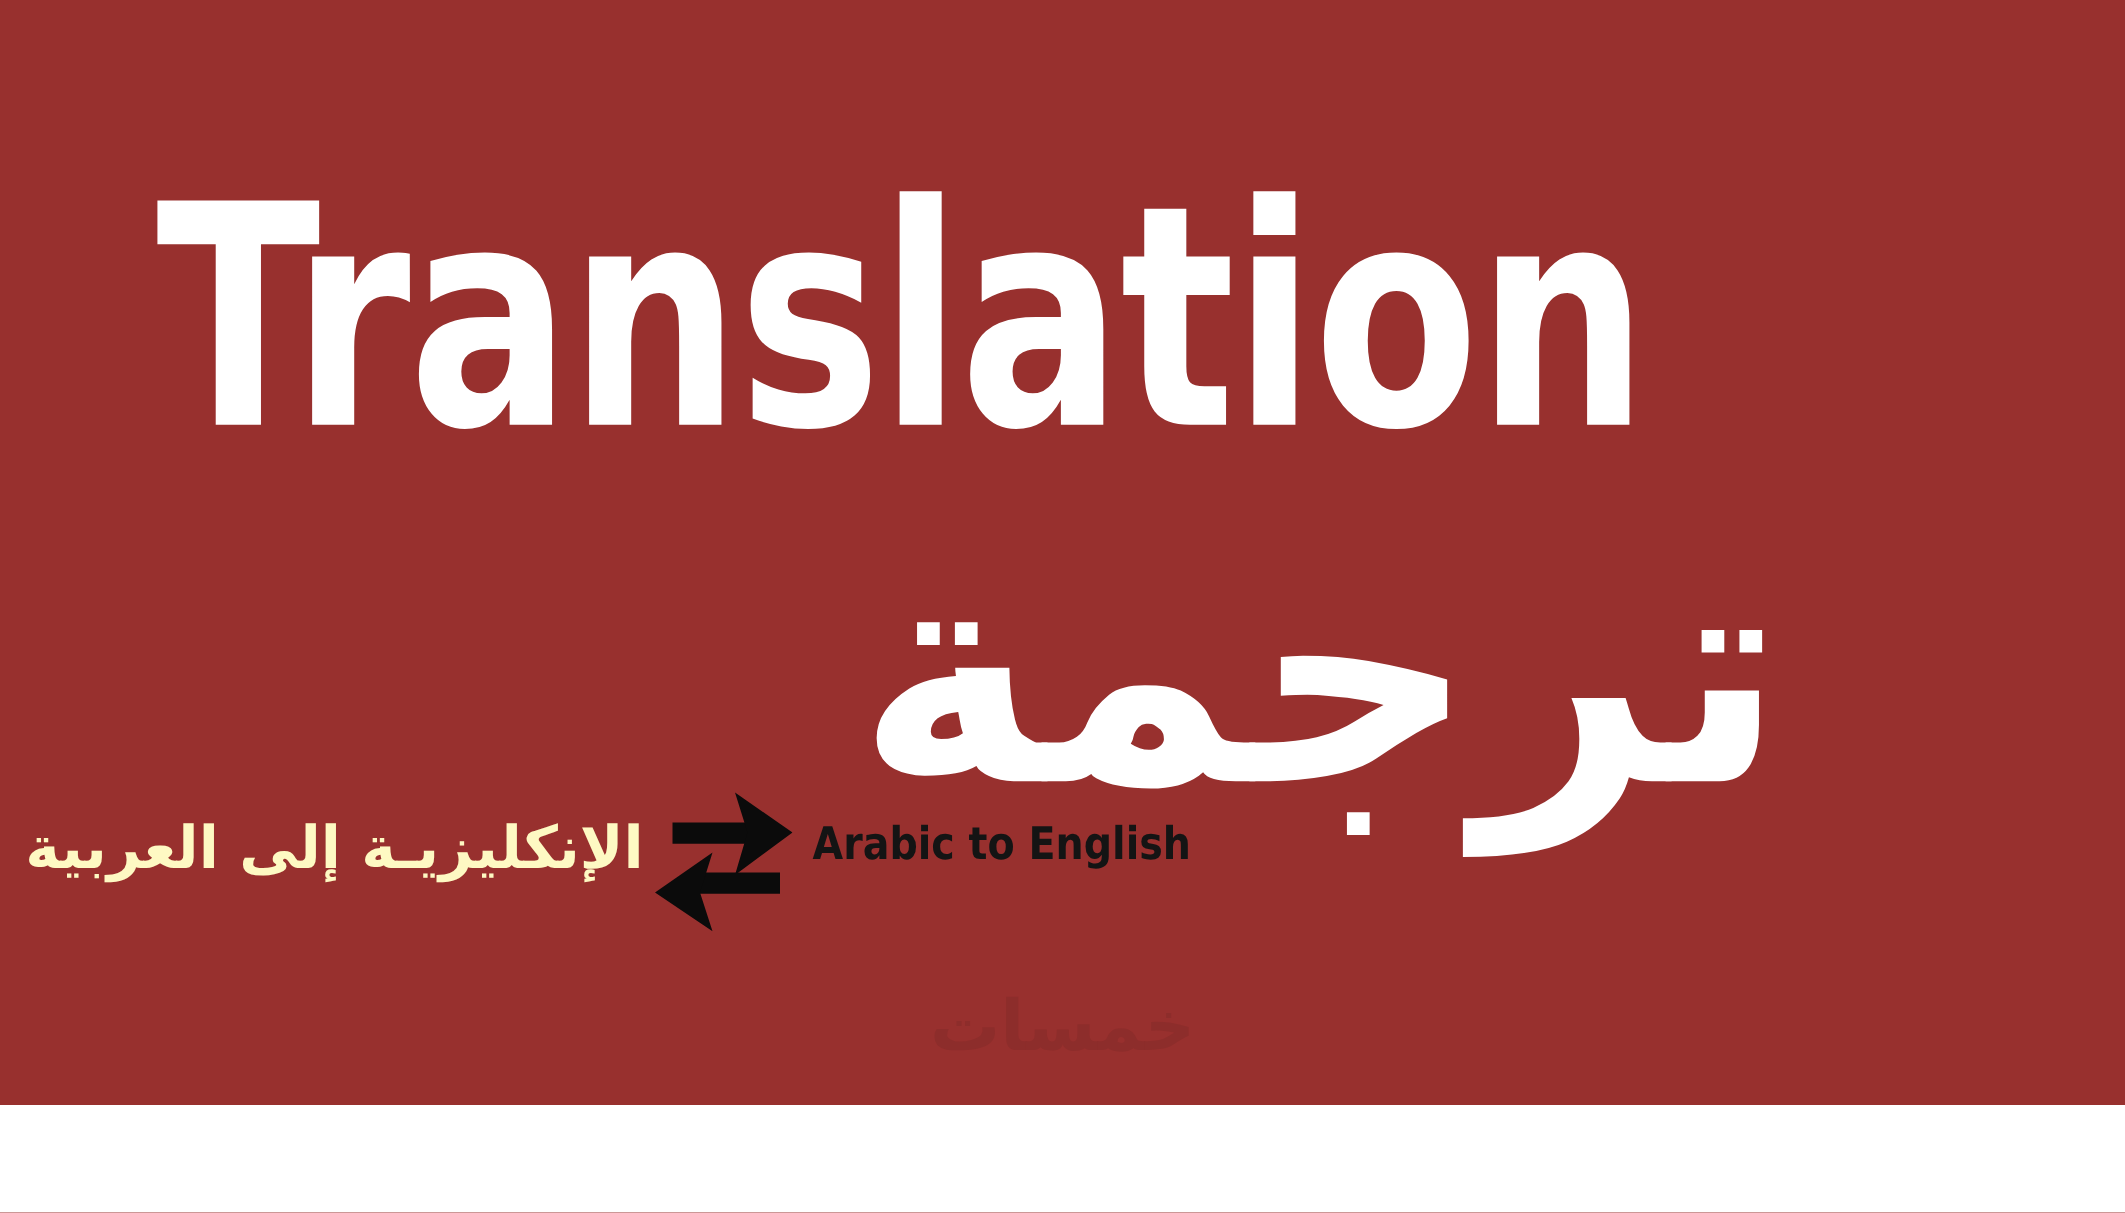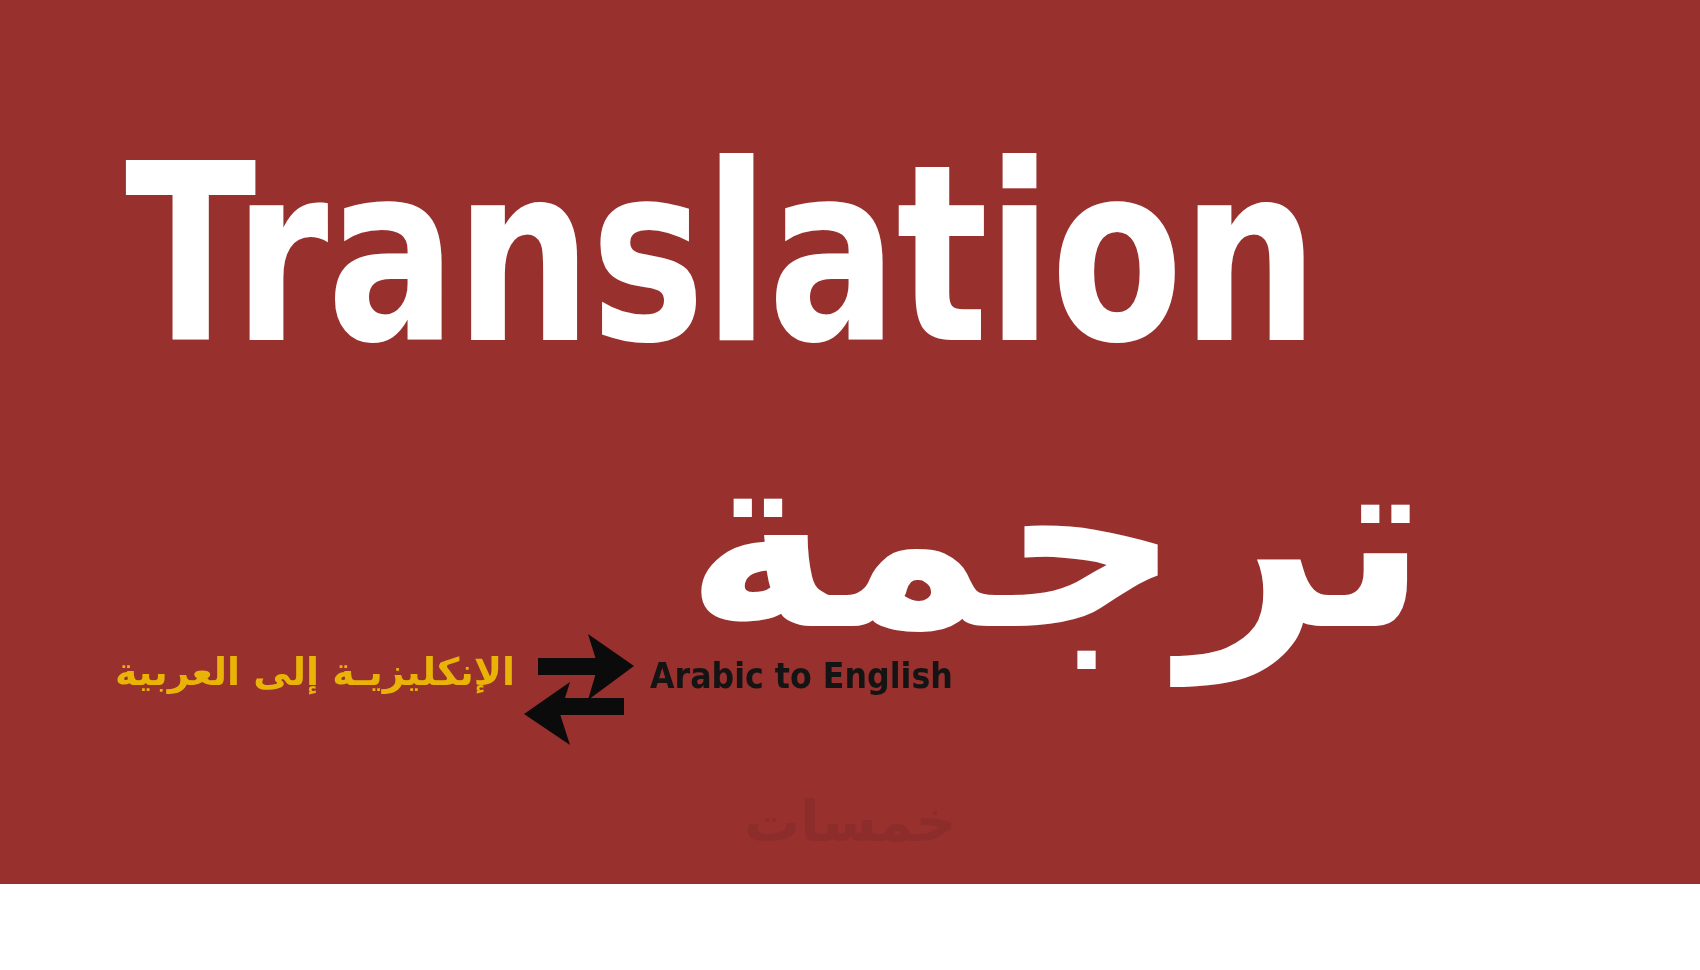--- a/index.html
+++ b/index.html
@@ -61,24 +61,24 @@
     height: 160px;
   }
 
   #lang-ar {
     position: absolute;
     left: 190px;
     top: 36px;
     width: 325px;
     text-align: right;
     direction: rtl;
-    color: #eab308;
+    color: #fef9c3;
     font-family: "DejaVu Sans", sans-serif;
     font-weight: 700;
-    font-size: 38px;
+    font-size: 47px;
     line-height: 1.3;
     white-space: nowrap;
   }
 
   #swap-arrows {
     position: absolute;
     left: 524px;
     top: 8px;
     width: 110px;
     height: 125px;

